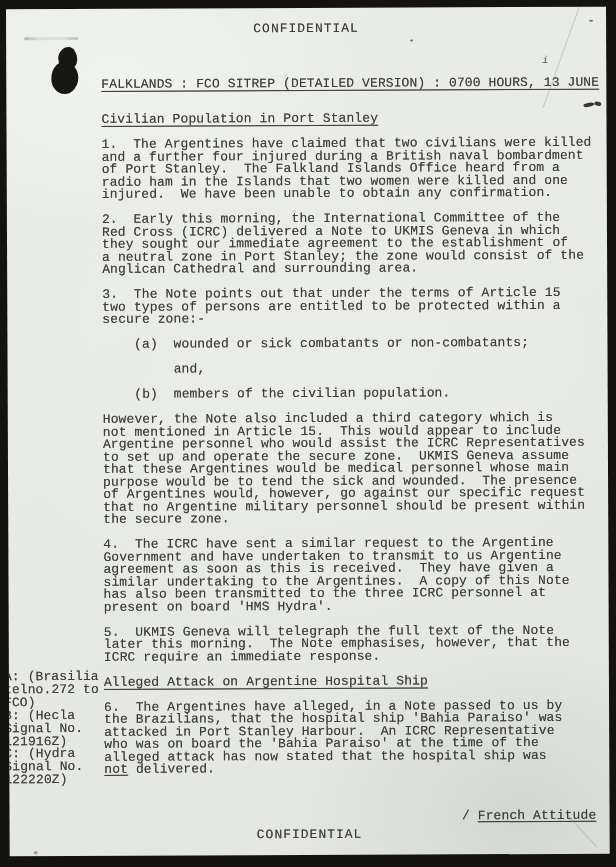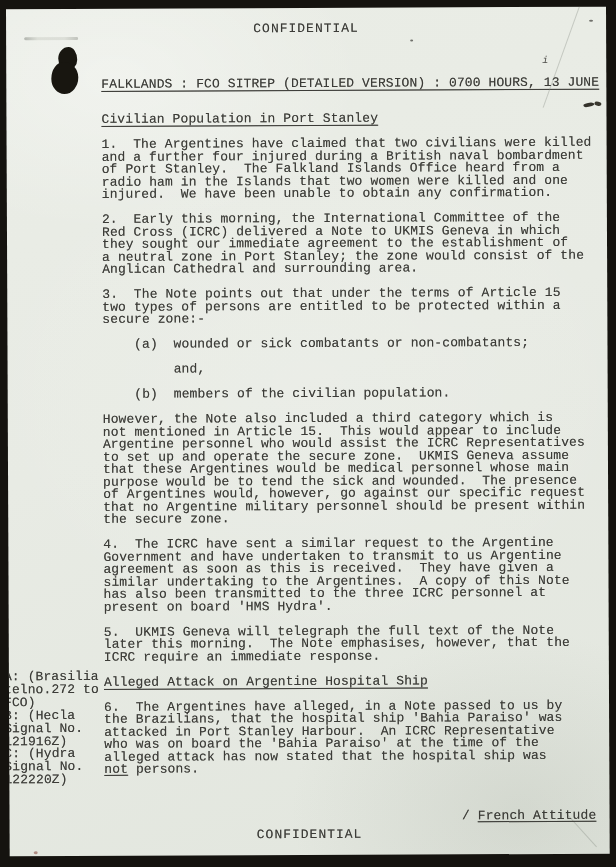--- a/index.html
+++ b/index.html
@@ -181,21 +181,21 @@
 present on board 'HMS Hydra'.</span></div>
         <div class="block"><span>5.  UKMIS Geneva will telegraph the full text of the Note
 later this morning.  The Note emphasises, however, that the
 ICRC require an immediate response.</span></div>
         <div class="block heading"><span>Alleged Attack on Argentine Hospital Ship</span></div>
         <div class="block"><span>6.  The Argentines have alleged, in a Note passed to us by
 the Brazilians, that the hospital ship 'Bahia Paraiso' was
 attacked in Port Stanley Harbour.  An ICRC Representative
 who was on board the 'Bahia Paraiso' at the time of the
 alleged attack has now stated that the hospital ship was
-</span><span class="u">not</span><span> persons.</span></div>
+</span><span class="u">not</span><span> delivered.</span></div>
       </div>
 
     <div class="margin-note">A: (Brasilia
 telno.272 to
 FCO)
 B: (Hecla
 Signal No.
 121916Z)
 C: (Hydra
 Signal No.

